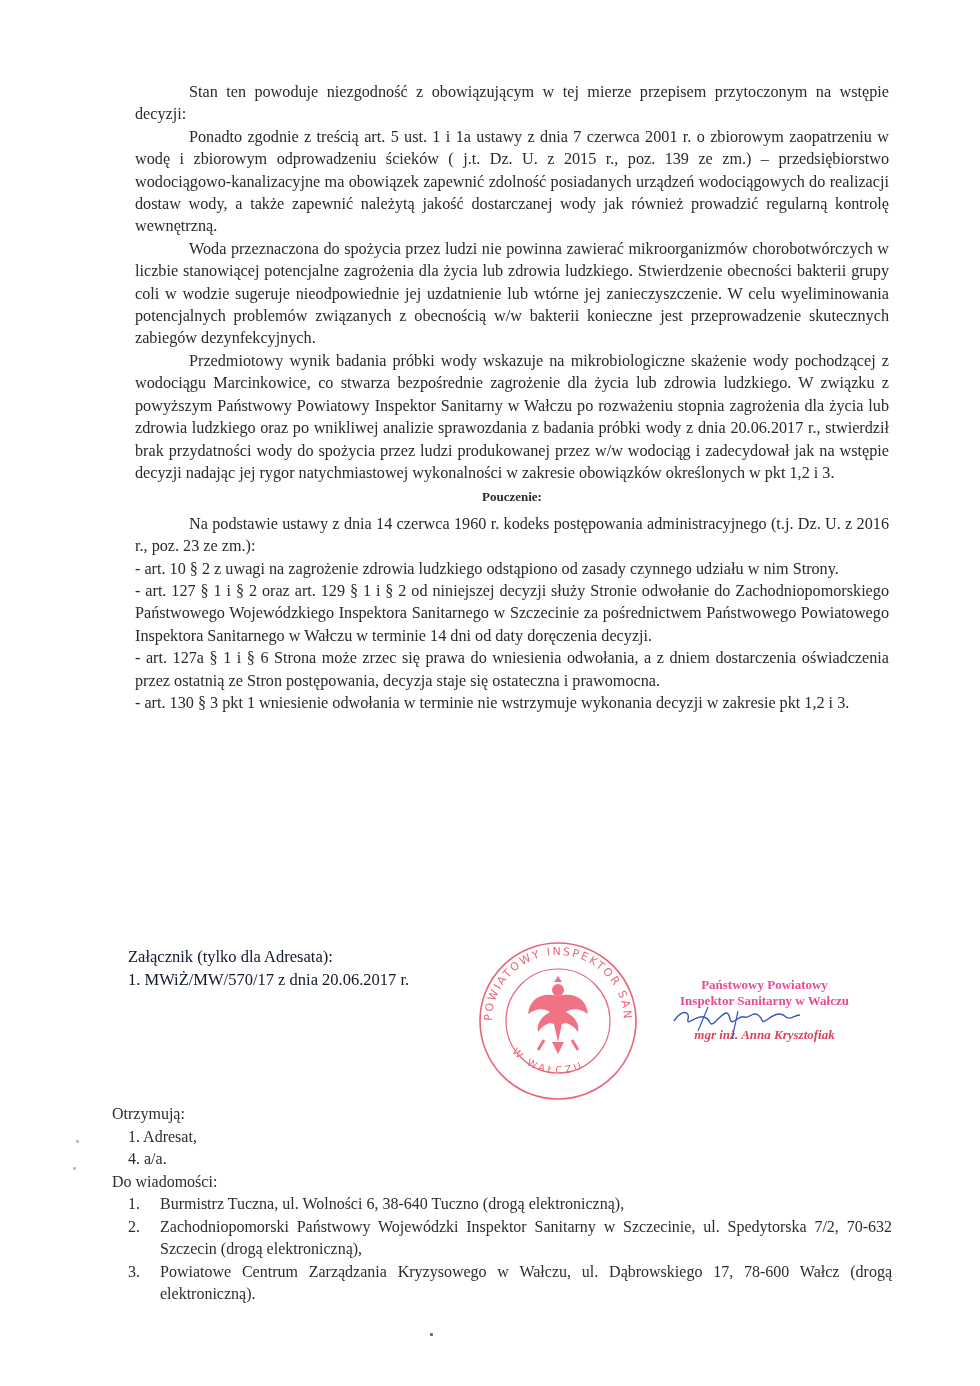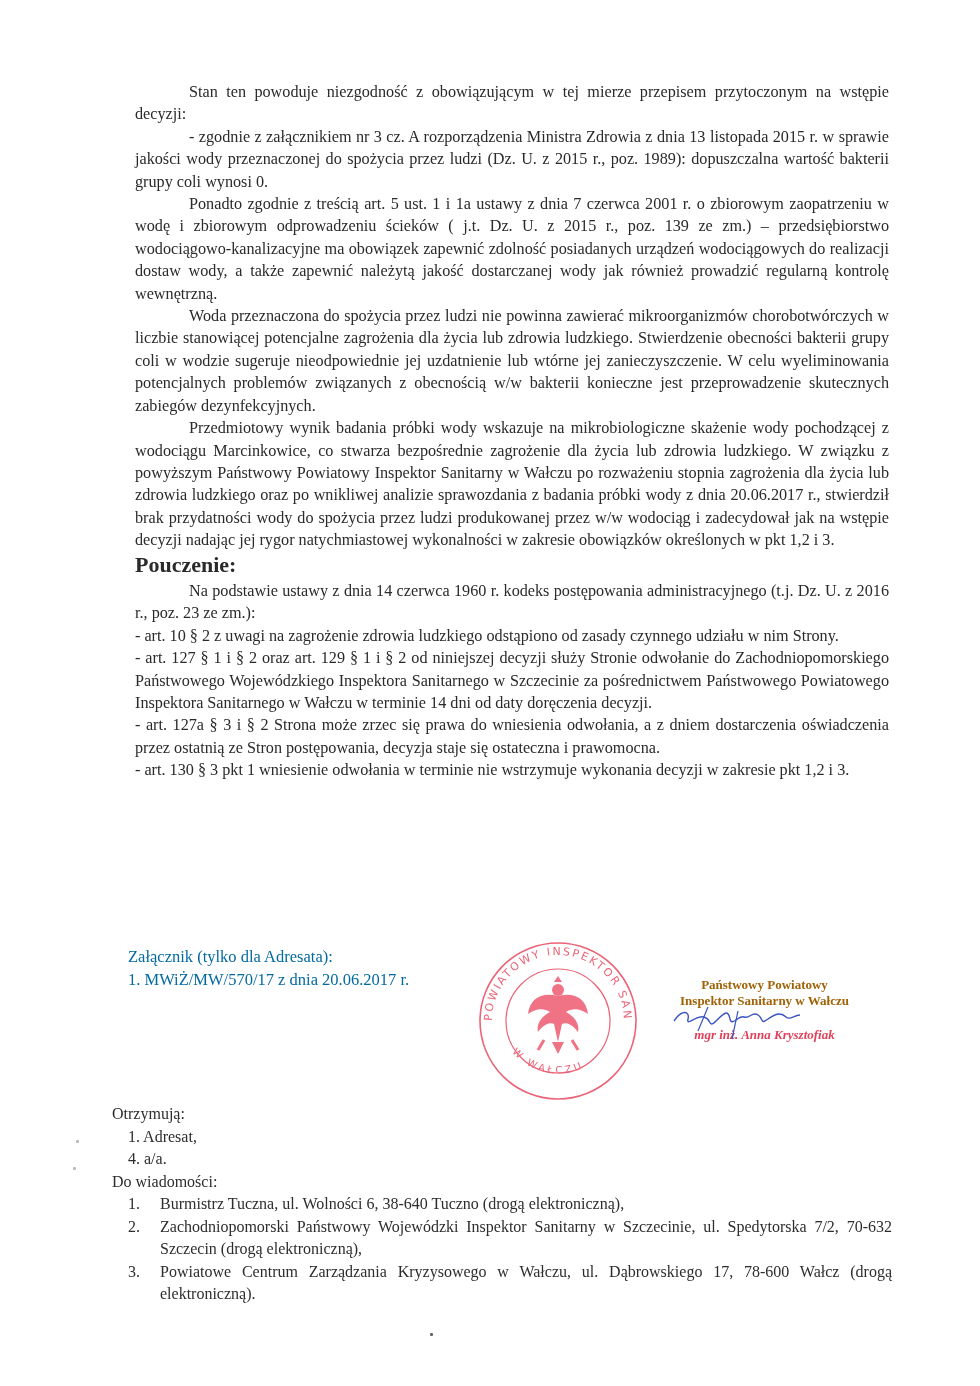--- a/index.html
+++ b/index.html
@@ -2,52 +2,51 @@
 <html><head>
 <meta charset="utf-8">
 <style>
   html, body { margin: 0; padding: 0; background: #ffffff; }
   body { width: 980px; height: 1386px; position: relative; overflow: hidden;
          font-family: "Liberation Serif", "DejaVu Serif", serif; color: #2a2a2a; }
   .page { position: absolute; left: 0; top: 0; width: 980px; height: 1386px; }
   .body-text { position: absolute; left: 135px; width: 754px; font-size: 16.2px; line-height: 22.4px; text-align: justify; }
   .p { margin: 0; }
   .indent { text-indent: 54px; }
-  .heading { font-weight: bold; margin: 2px 0 4px 0; font-size: 22px; }
-  .attach { position: absolute; left: 128px; top: 945px; font-size: 16.5px; line-height: 23px; color: #0369a1; }
+  .heading { text-align: center; font-weight: bold; margin: 2px 0 4px 0; font-size: 13px; }
+  .attach { position: absolute; left: 128px; top: 945px; font-size: 16.5px; line-height: 23px; color: #0f172a; }
   .recipients { position: absolute; left: 112px; top: 1103px; width: 780px; font-size: 16px; line-height: 22.5px; color: #2d2d2d; }
   .rec-item { padding-left: 16px; }
   .dw-list { margin: 0; padding: 0; list-style: none; }
   .dw-list li { position: relative; padding-left: 48px; text-align: justify; }
   .dw-list li .num { position: absolute; left: 16px; top: 0; }
   .stamp { position: absolute; left: 472px; top: 942px; width: 172px; height: 158px; }
   .sign-block { position: absolute; left: 652px; top: 977px; width: 225px; text-align: center; font-family: "Liberation Serif", serif; }
-  .sign-line { color: #a16207; font-size: 13px; line-height: 16px; font-weight: bold; }
+  .sign-line { color: #ec4899; font-size: 13px; line-height: 16px; font-weight: bold; }
   .sign-name { color: #e0405a; font-size: 13px; font-style: italic; font-weight: bold; line-height: 16px; margin-top: 2px; }
   .signature { position: absolute; left: 16px; top: 24px; }
   .speck { position: absolute; width: 3px; height: 3px; background: #666; border-radius: 1px; }
 </style>
 </head>
 <body>
 
 <div class="page">
 
   <div class="body-text" style="top:81px;">
     <p class="p indent">Stan ten powoduje niezgodność z obowiązującym w tej mierze przepisem przytoczonym na wstępie decyzji:</p>
-    <p class="p indent">- zgodnie z załącznikiem nr 3 cz. A rozporządzenia Ministra Zdrowia z dnia 13 listopada 2015 r. w sprawie jakości wody przeznaczonej do spożycia przez ludzi (Dz. U. z 2015 r., poz. 1989): dopuszczalna wartość bakterii grupy coli wynosi 0.</p>
     <p class="p indent">Ponadto zgodnie z treścią art. 5 ust. 1 i 1a ustawy z dnia 7 czerwca 2001 r. o zbiorowym zaopatrzeniu w wodę i zbiorowym odprowadzeniu ścieków ( j.t. Dz. U. z 2015 r., poz. 139 ze zm.) – przedsiębiorstwo wodociągowo-kanalizacyjne ma obowiązek zapewnić zdolność posiadanych urządzeń wodociągowych do realizacji dostaw wody, a także zapewnić należytą jakość dostarczanej wody jak również prowadzić regularną kontrolę wewnętrzną.</p>
     <p class="p indent">Woda przeznaczona do spożycia przez ludzi nie powinna zawierać mikroorganizmów chorobotwórczych w liczbie stanowiącej potencjalne zagrożenia dla życia lub zdrowia ludzkiego. Stwierdzenie obecności bakterii grupy coli w wodzie sugeruje nieodpowiednie jej uzdatnienie lub wtórne jej zanieczyszczenie. W celu wyeliminowania potencjalnych problemów związanych z obecnością w/w bakterii konieczne jest przeprowadzenie skutecznych zabiegów dezynfekcyjnych.</p>
     <p class="p indent">Przedmiotowy wynik badania próbki wody wskazuje na mikrobiologiczne skażenie wody pochodzącej z wodociągu Marcinkowice, co stwarza bezpośrednie zagrożenie dla życia lub zdrowia ludzkiego. W związku z powyższym Państwowy Powiatowy Inspektor Sanitarny w Wałczu po rozważeniu stopnia zagrożenia dla życia lub zdrowia ludzkiego oraz po wnikliwej analizie sprawozdania z badania próbki wody z dnia 20.06.2017 r., stwierdził brak przydatności wody do spożycia przez ludzi produkowanej przez w/w wodociąg i zadecydował jak na wstępie decyzji nadając jej rygor natychmiastowej wykonalności w zakresie obowiązków określonych w pkt 1,2 i 3.</p>
 
     <div class="heading">Pouczenie:</div>
 
     <p class="p indent">Na podstawie ustawy z dnia 14 czerwca 1960 r. kodeks postępowania administracyjnego (t.j. Dz. U. z 2016 r., poz. 23 ze zm.):</p>
     <p class="p">- art. 10 § 2 z uwagi na zagrożenie zdrowia ludzkiego odstąpiono od zasady czynnego udziału w nim Strony.</p>
     <p class="p">- art. 127 § 1 i § 2 oraz art. 129 § 1 i § 2 od niniejszej decyzji służy Stronie odwołanie do Zachodniopomorskiego Państwowego Wojewódzkiego Inspektora Sanitarnego w Szczecinie za pośrednictwem Państwowego Powiatowego Inspektora Sanitarnego w Wałczu w terminie 14 dni od daty doręczenia decyzji.</p>
-    <p class="p">- art. 127a § 3 i § 2 Strona może zrzec się prawa do wniesienia odwołania, a z dniem dostarczenia oświadczenia przez ostatnią ze Stron postępowania, decyzja staje się ostateczna i prawomocna.</p>
+    <p class="p">- art. 127a § 1 i § 6 Strona może zrzec się prawa do wniesienia odwołania, a z dniem dostarczenia oświadczenia przez ostatnią ze Stron postępowania, decyzja staje się ostateczna i prawomocna.</p>
     <p class="p">- art. 130 § 3 pkt 1 wniesienie odwołania w terminie nie wstrzymuje wykonania decyzji w zakresie pkt 1,2 i 3.</p>
   </div>
 
   <div class="attach">
     <div>Załącznik (tylko dla Adresata):</div>
     <div>1. MWiŻ/MW/570/17 z dnia 20.06.2017 r.</div>
   </div>
 
   <svg class="stamp" viewBox="0 0 172 158">
     <defs>

